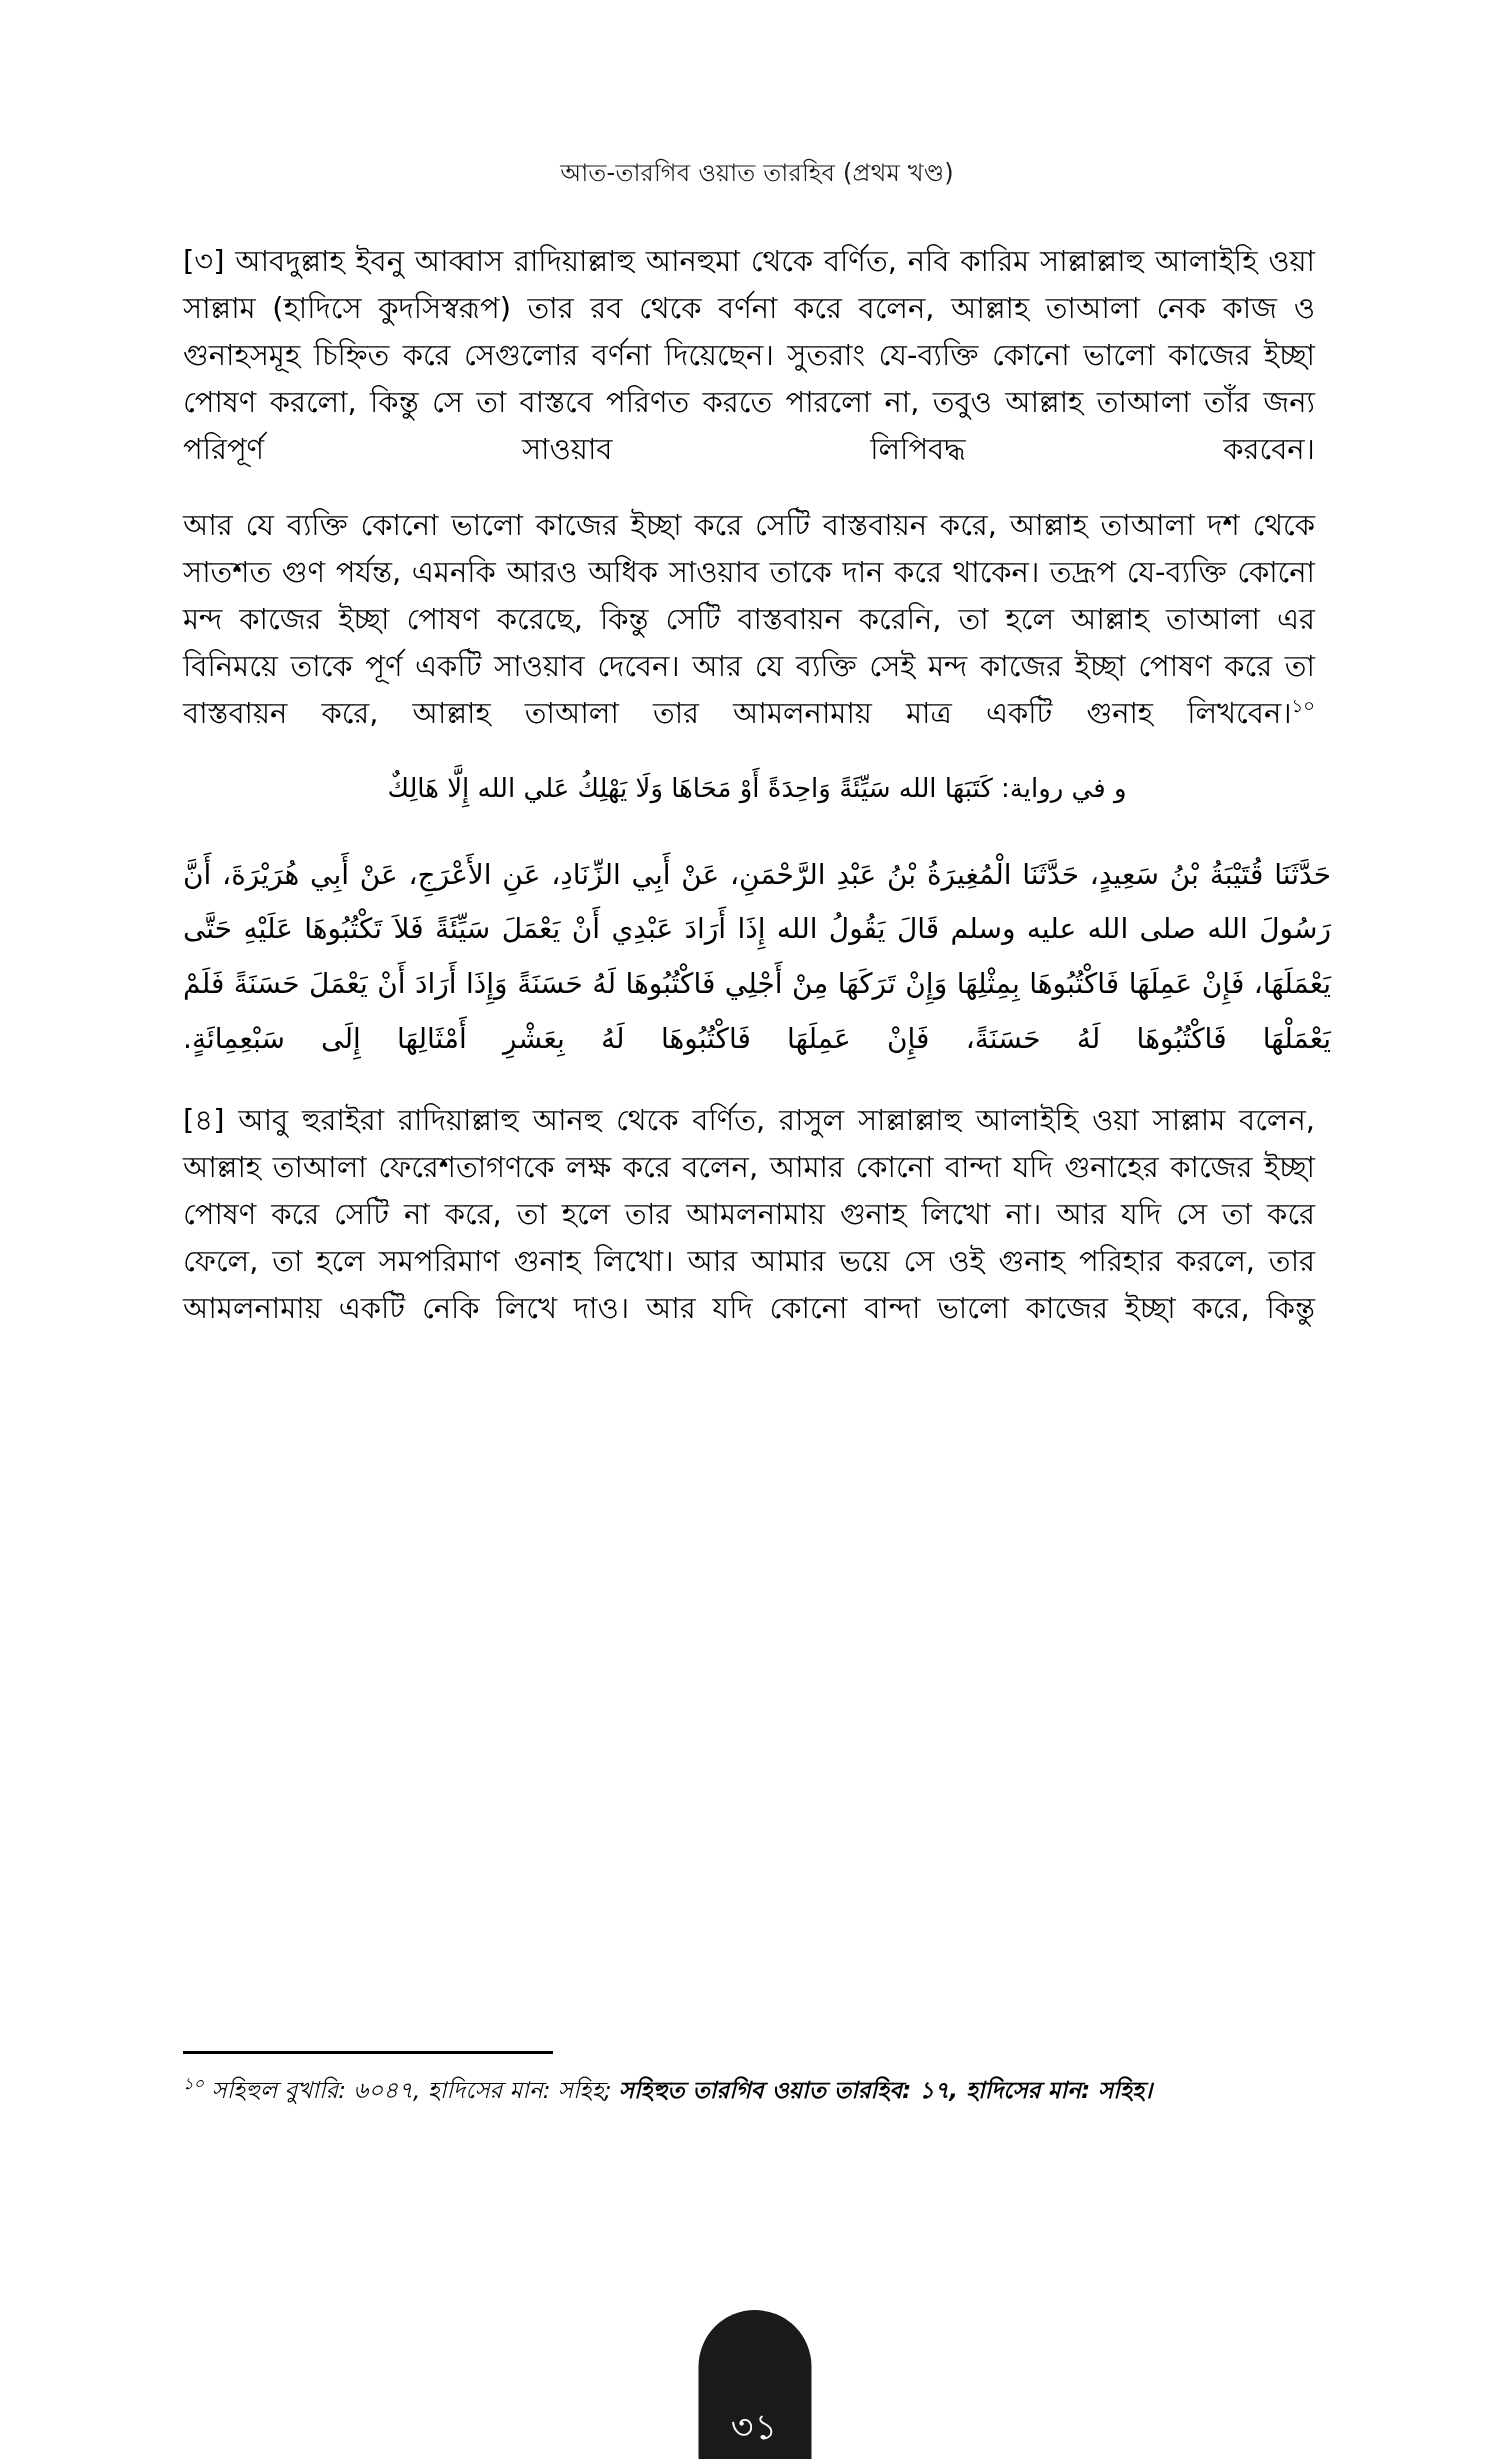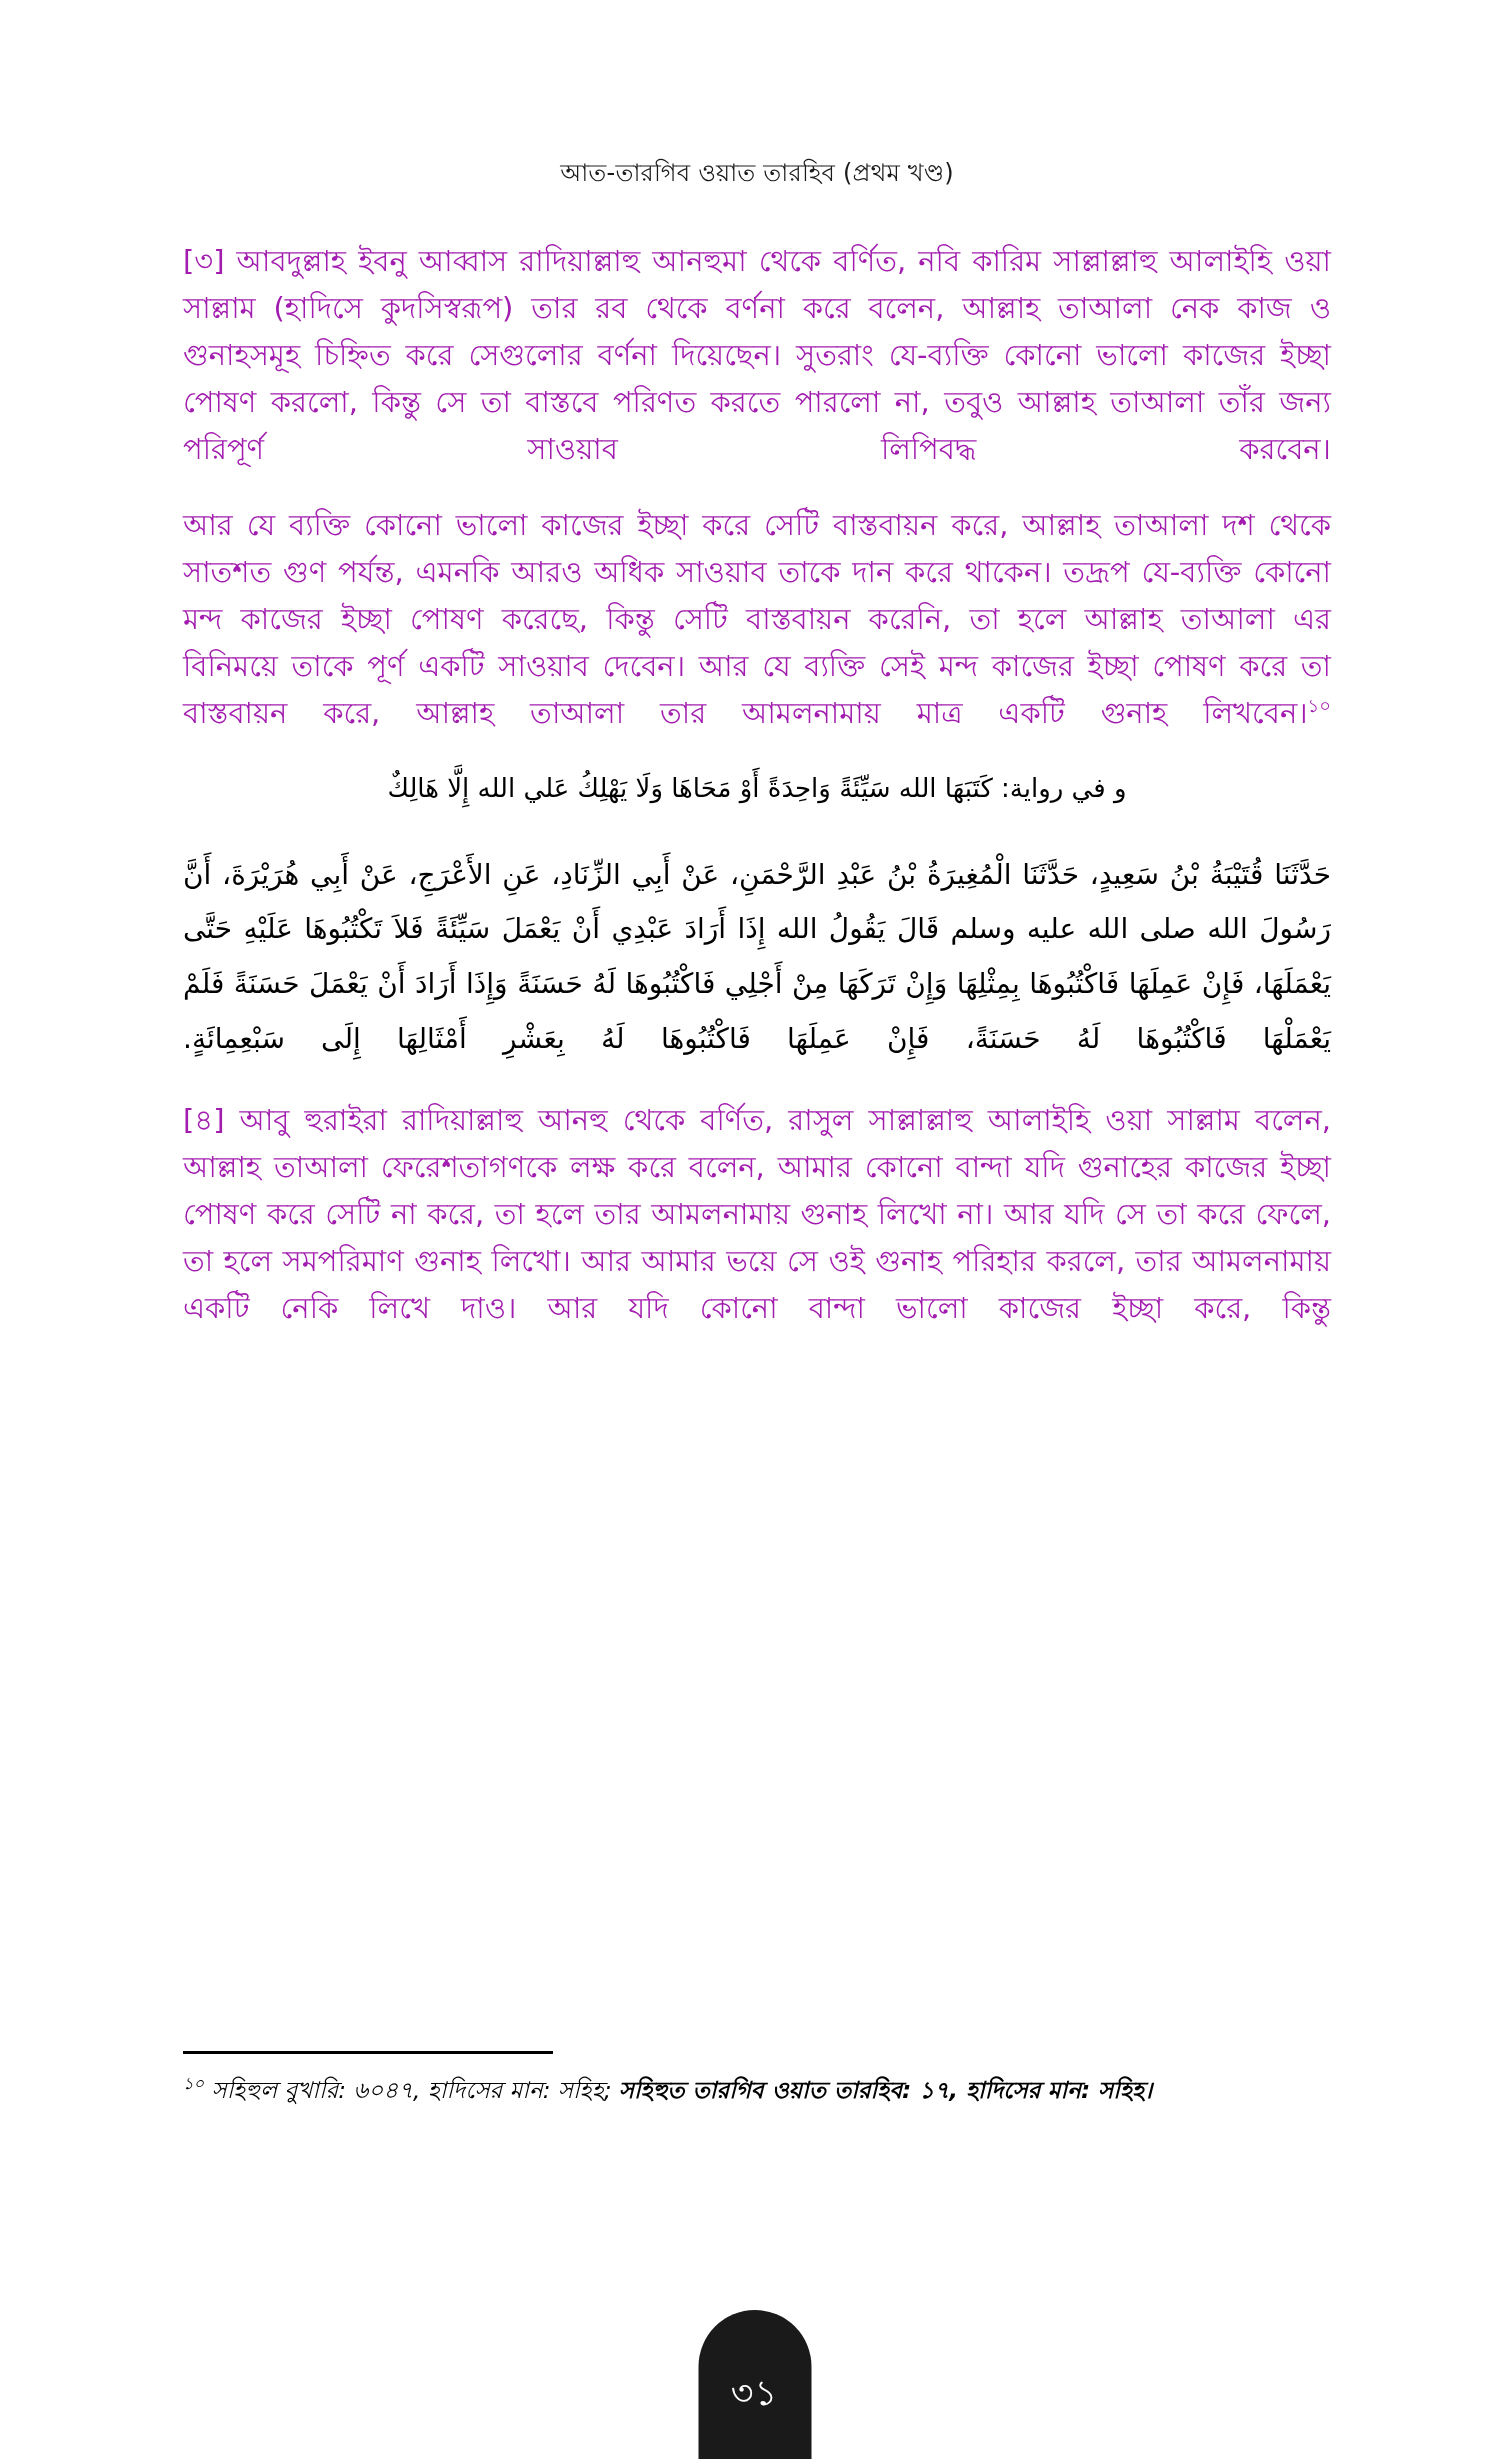--- a/index.html
+++ b/index.html
@@ -39,22 +39,22 @@
     color: #1a1a1a;
     margin-bottom: 44px;
     font-weight: 400;
   }
 
   p.bn {
     font-size: 29px;
     line-height: 1.62;
     text-align: justify;
     text-align-last: justify;
-    margin: 0 0 29px 0;
-    color: #a21caf;
+    margin: 0 16px 29px 0;
+    color: #000000;
     word-spacing: 1px;
   }
 
   .ar {
     direction: rtl;
     text-align: justify;
     text-align-last: justify;
     font-size: 28px;
     line-height: 1.95;
     margin: 29px 0 25px 0;
@@ -116,21 +116,21 @@
     position: absolute;
     left: 50%;
     transform: translateX(-50%);
     bottom: 0;
     width: 113px;
     height: 149px;
     background: #1a1a1a;
     border-top-left-radius: 57px;
     border-top-right-radius: 57px;
     display: flex;
-    align-items: center;
+    align-items: flex-end;
     justify-content: center;
   }
   .page-number-block .num {
     color: #ffffff;
     font-size: 35px;
     margin-top: 21px;
     letter-spacing: 1px;
   }
 </style>
 </head>

